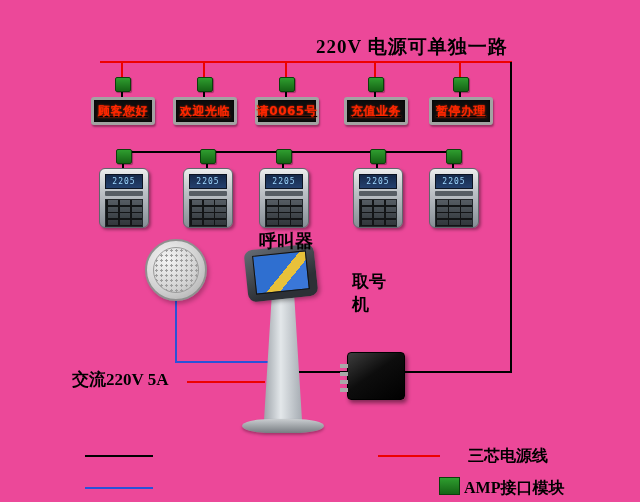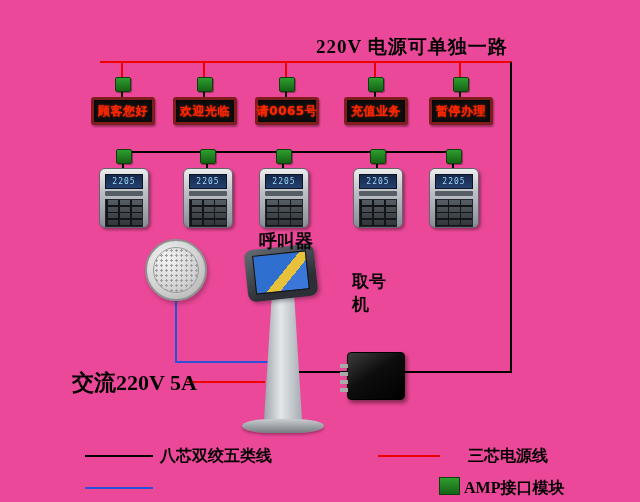--- a/index.html
+++ b/index.html
@@ -12,23 +12,23 @@
   .c-black{background:#000000;}
   .c-blue{background:#2a52d8;}
 
   
   .conn{position:absolute;width:14px;height:13px;z-index:3;
         background:linear-gradient(180deg,#2f9e2f,#156315);
         border:1px solid #0c3f0c;border-radius:2px;box-shadow:1px 1px 1px rgba(0,0,0,.35);}
 
   
   .display{position:absolute;top:97px;height:22px;width:58px;z-index:2;
-           background:#0d0d0d;border:3px solid #7f1d1d;border-radius:3px;
+           background:#0d0d0d;border:3px solid #a3a3a3;border-radius:3px;
            box-shadow:1px 2px 2px rgba(0,0,0,.35), inset 0 0 3px #000;
-           display:flex;align-items:center;justify-content:center;}
+           display:flex;align-items:center;justify-content:center;text-decoration:underline;}
   .display .led{font-family:"DejaVu Sans",sans-serif;font-weight:bold;font-size:12px;
                 color:#ff2600;letter-spacing:.5px;text-shadow:0 0 2px rgba(255,50,0,.9);white-space:nowrap;}
 
   
   .caller{position:absolute;top:168px;width:48px;height:58px;z-index:2;border-radius:6px;
           background:linear-gradient(180deg,#ececec,#bcc1c6 40%,#868e95);
           border:1px solid #60666c;box-shadow:2px 2px 3px rgba(0,0,0,.35);}
   .cscreen{width:36px;height:13px;margin:5px auto 2px;background:linear-gradient(#16294a,#24406e);
            border:1px solid #0c1322;display:flex;align-items:center;justify-content:center;}
   .lcd{font-family:"DejaVu Sans Mono",monospace;font-size:8px;color:#9fd8ff;letter-spacing:1px;}
@@ -187,28 +187,27 @@
     <div class="k-base"></div>
     <div class="k-head">
       <div class="k-screen"></div>
     </div>
   </div>
   <div class="lbl" style="left:352px;top:270px;font-size:17px;line-height:23px;">
     <div>取号</div>
     <div>机</div>
   </div>
 
-  <div class="lbl" style="left:72px;top:368px;font-size:22px;text-align:right;">交流220V 5A</div>
+  <div class="lbl" style="left:72px;top:368px;font-size:17px;text-align:right;">交流220V 5A</div>
 
   <div class="amp">
     <div class="amp-pins"></div>
   </div>
 
   <div class="wire c-black" style="left:85px;top:455px;width:68px;height:2px;"></div>
-  <div class="lbl" style="left:160px;top:446px;font-size:16px;">八芯双绞五类线</div>
 
   <div class="wire c-red" style="left:378px;top:455px;width:62px;height:2px;"></div>
   <div class="lbl" style="left:468px;top:446px;font-size:16px;">三芯电源线</div>
 
   <div class="wire c-blue" style="left:85px;top:487px;width:68px;height:2px;"></div>
 
   <div class="legend-swatch" style="left:439px;top:477px;"></div>
   <div class="lbl" style="left:464px;top:478px;font-size:16px;">AMP接口模块</div>
 
 </div>

